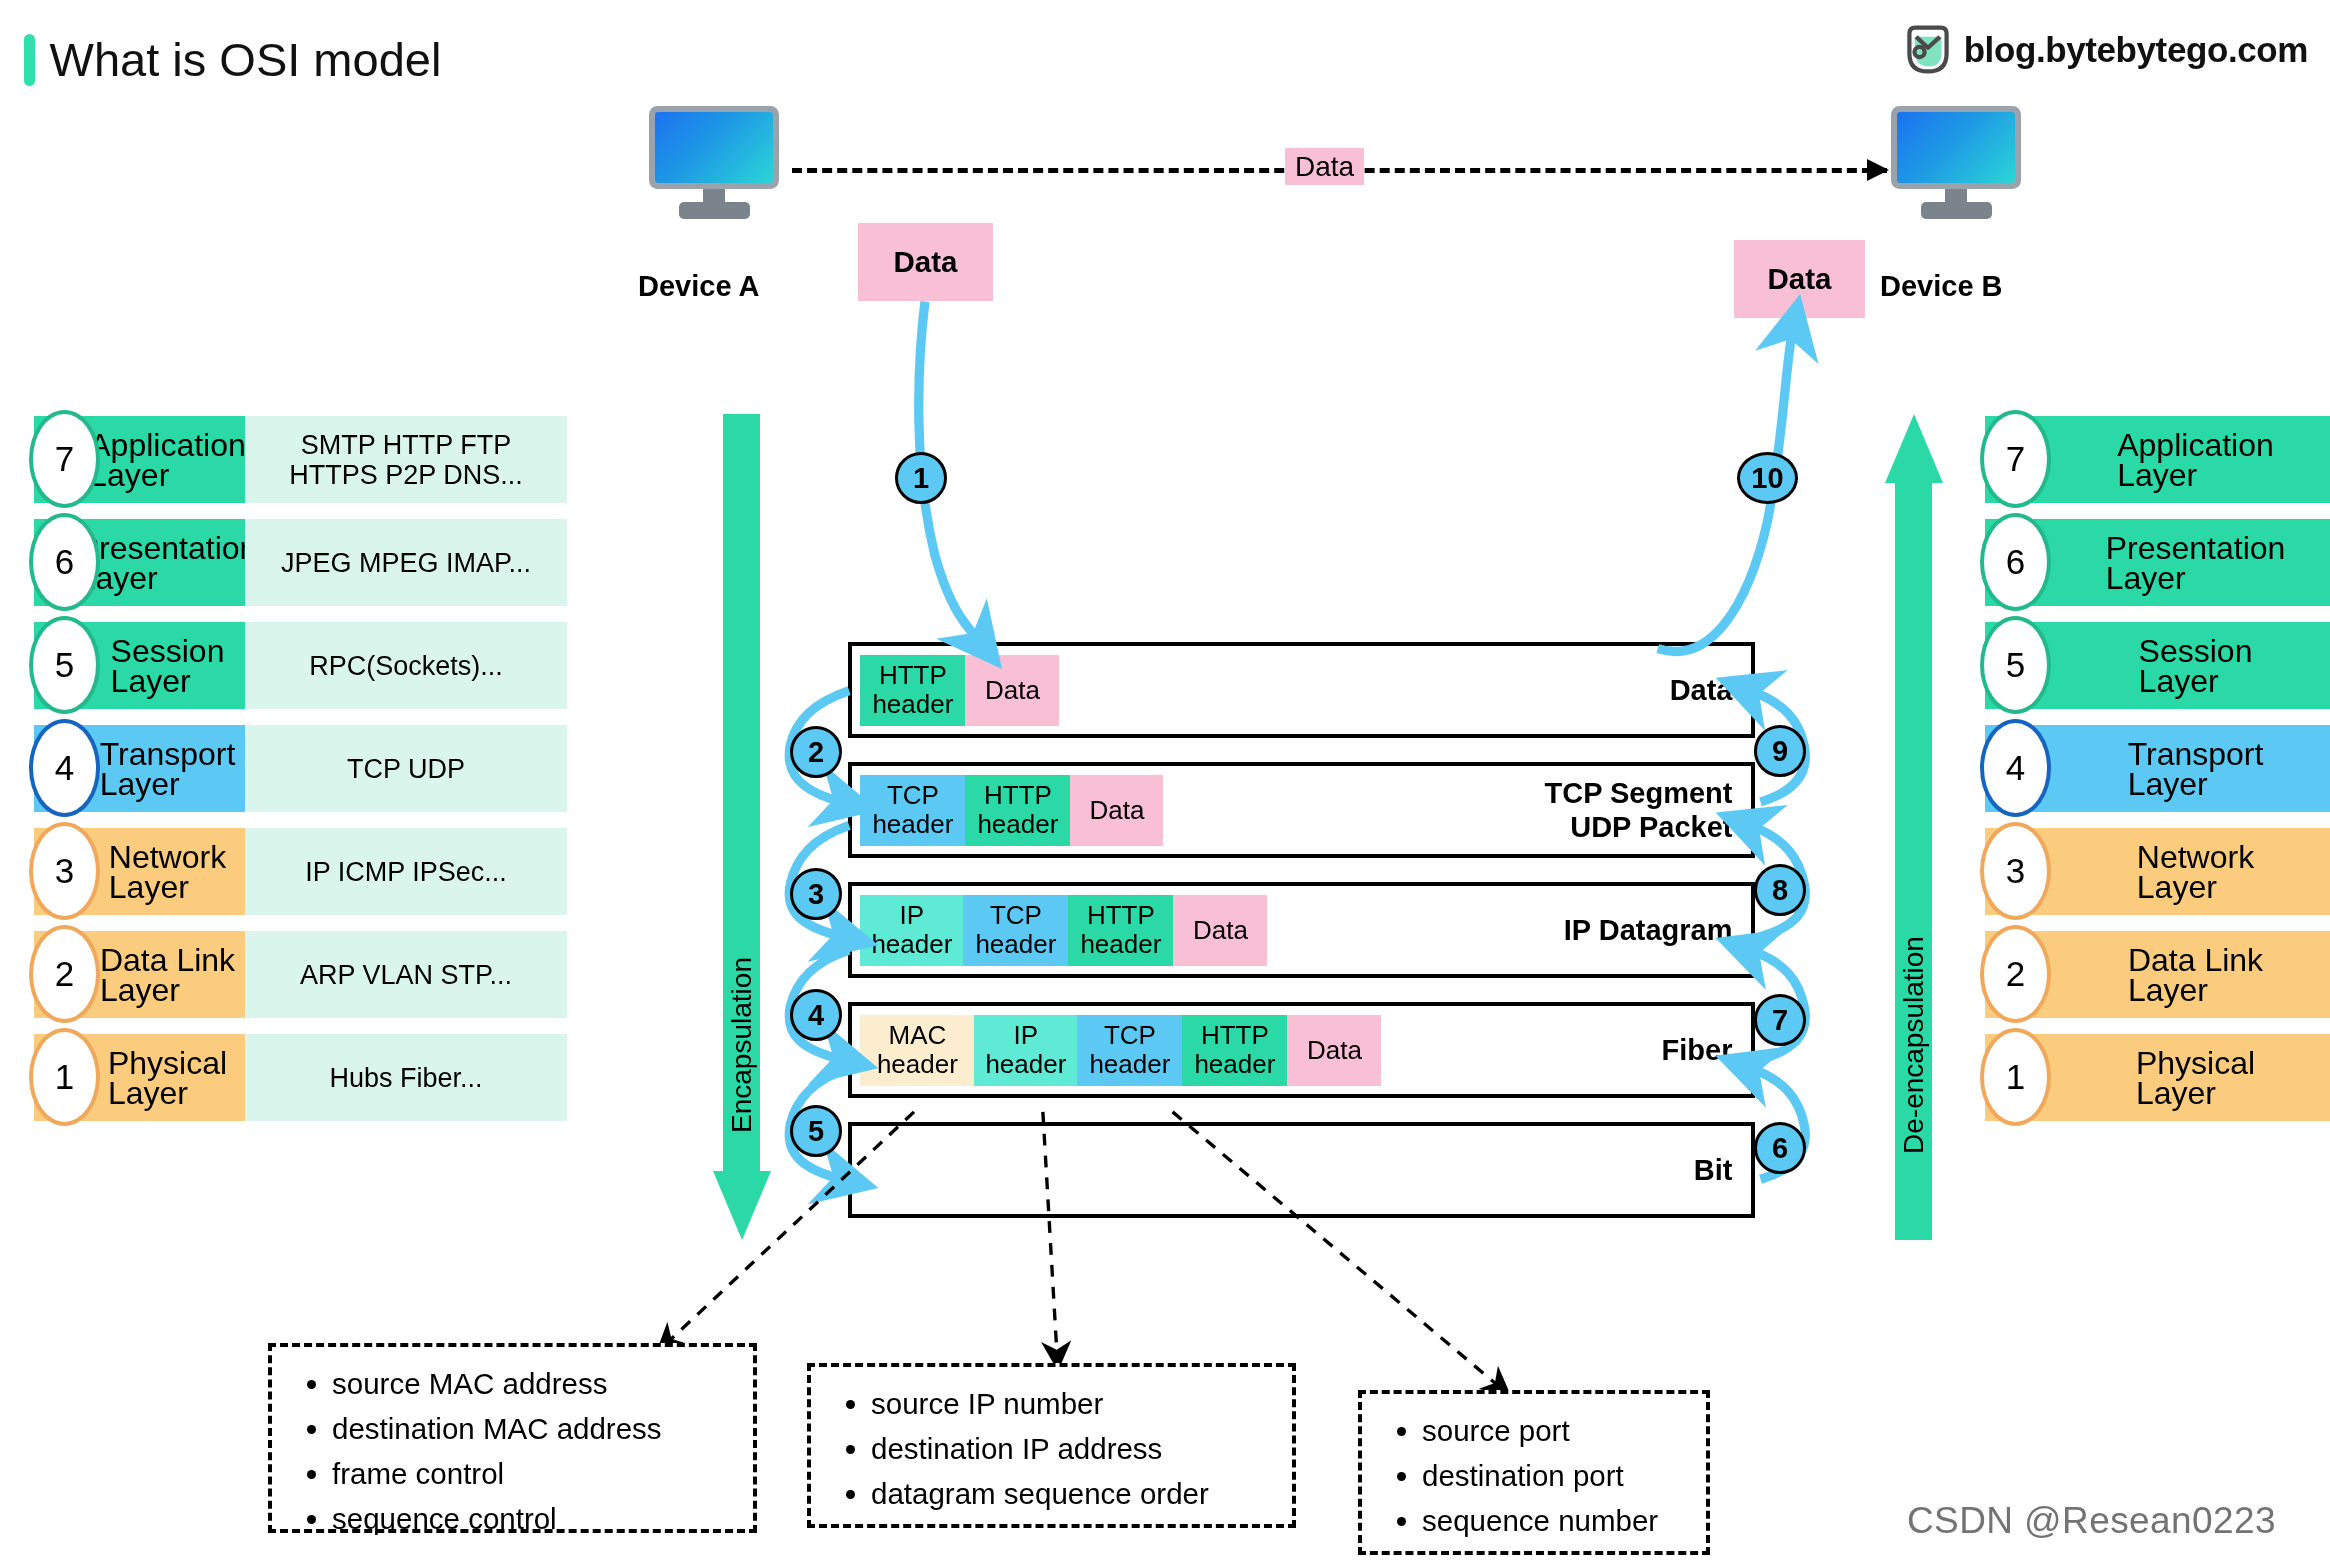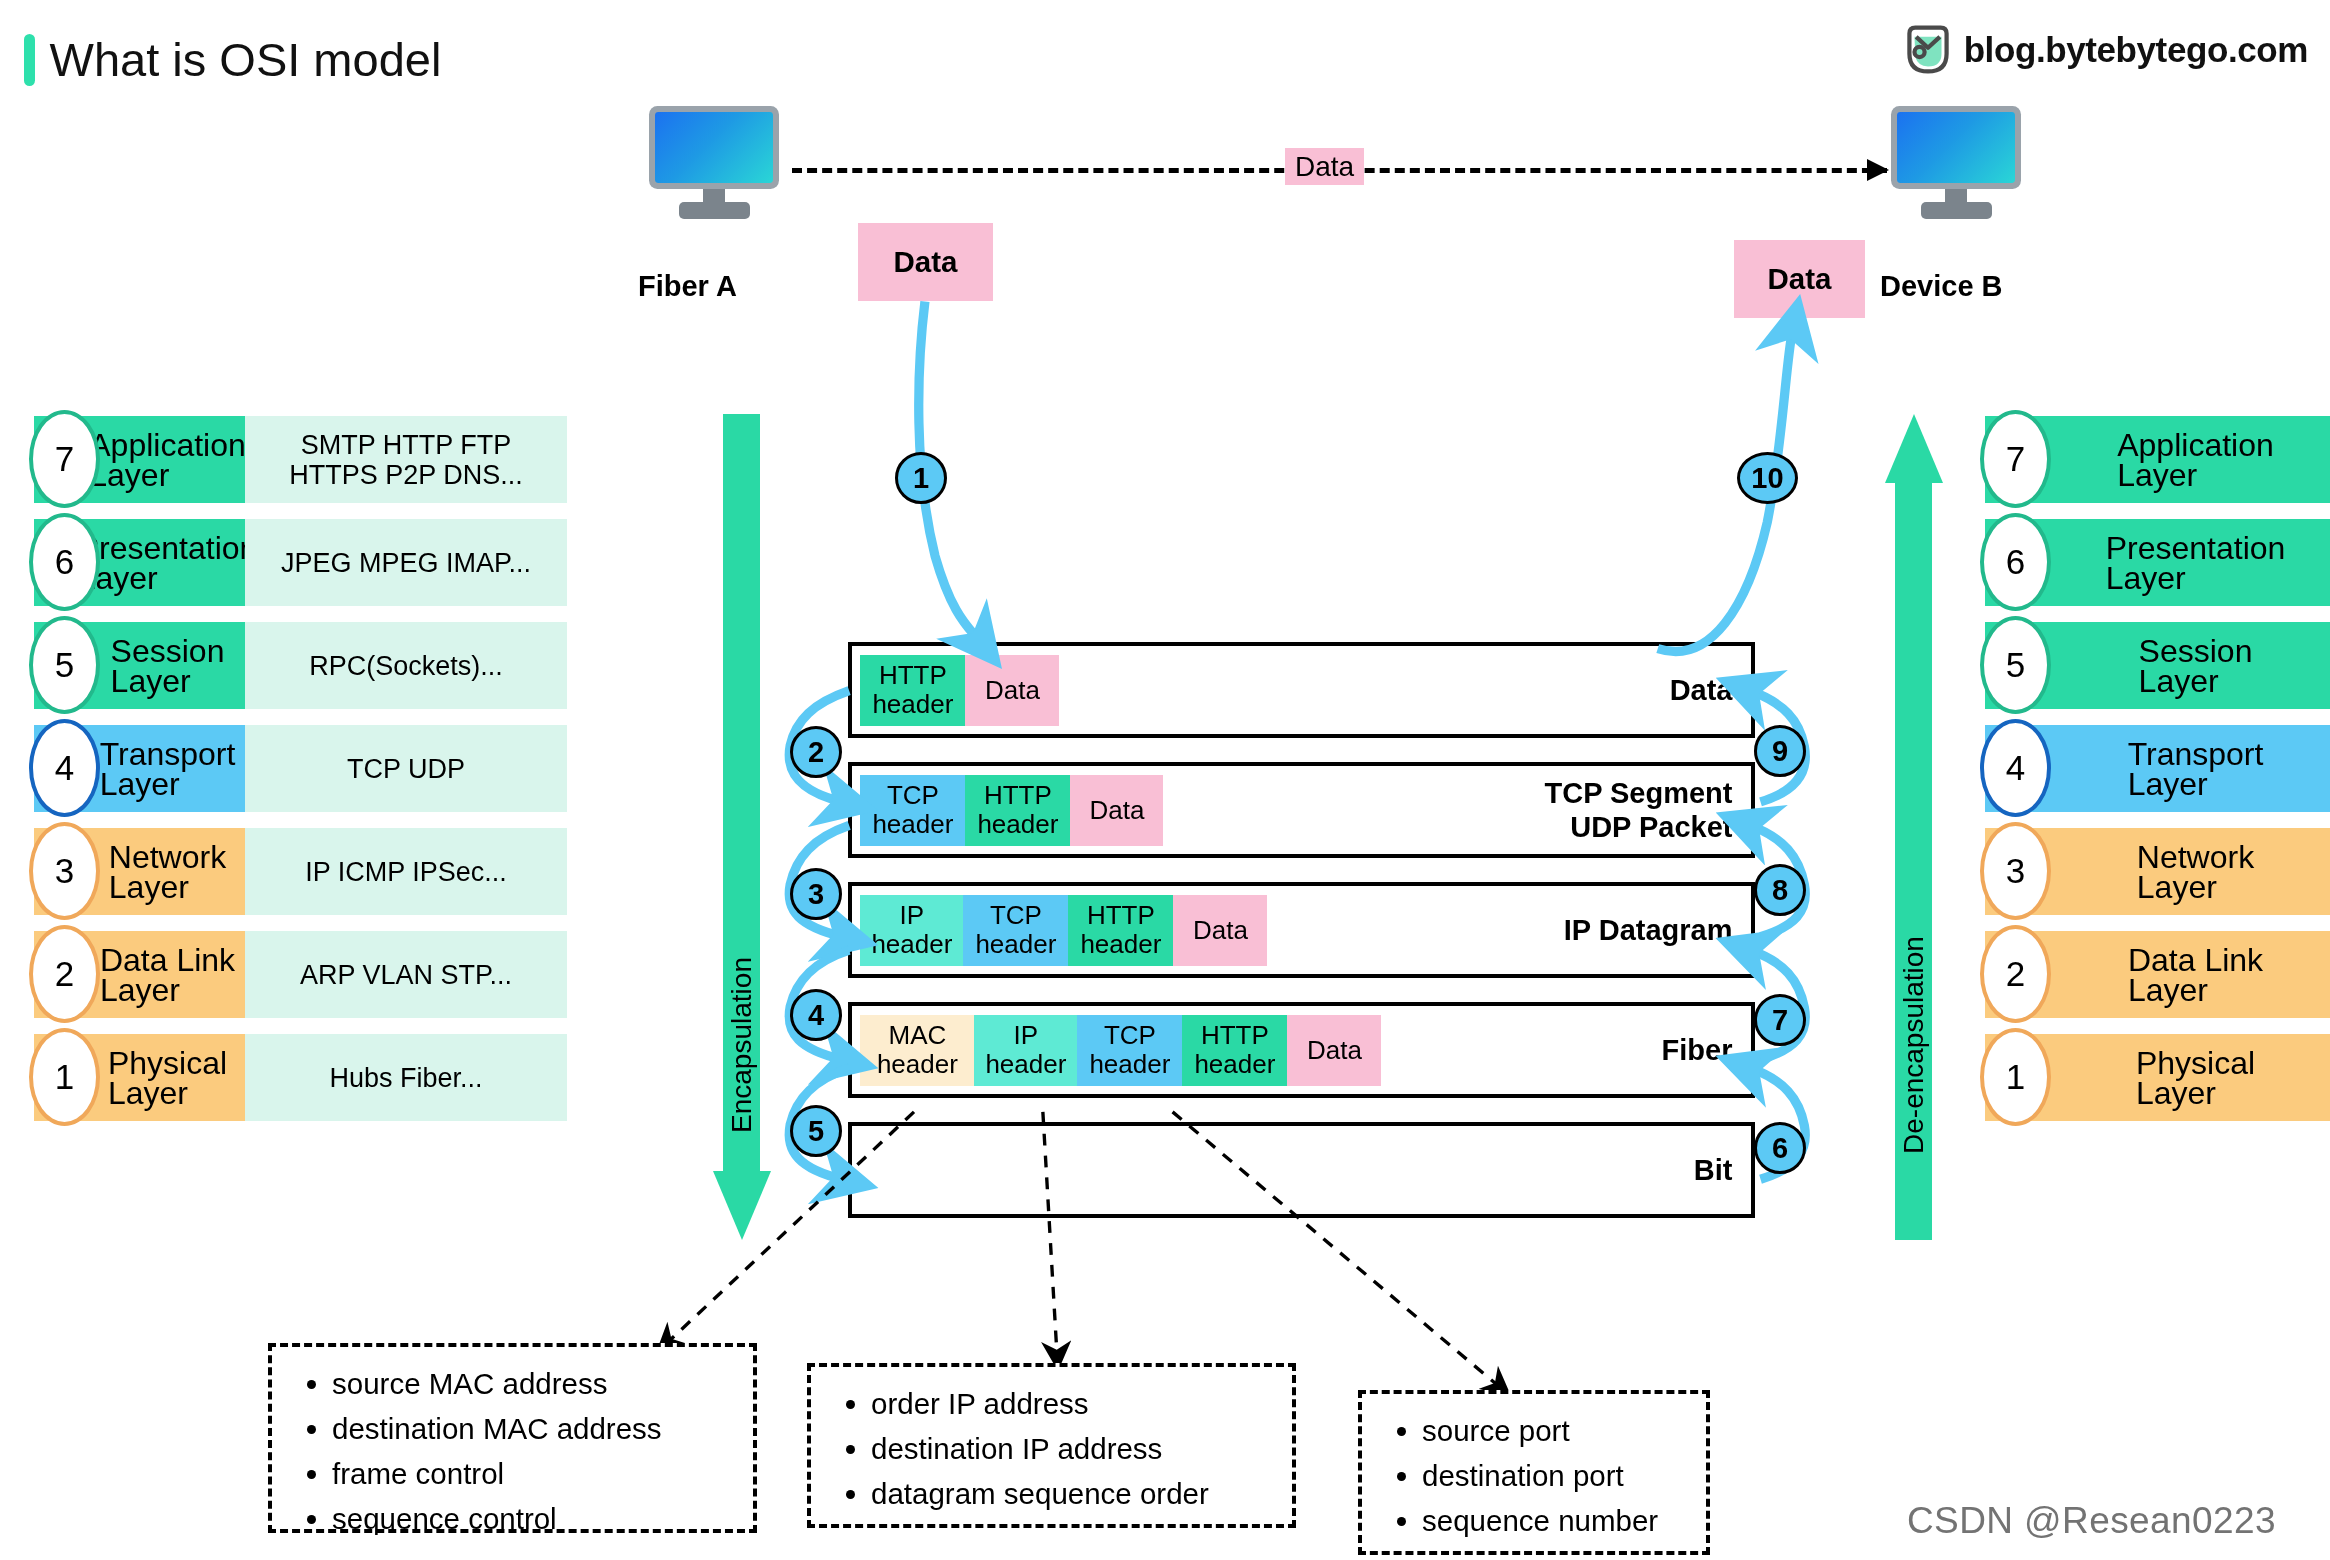--- a/index.html
+++ b/index.html
@@ -150,21 +150,21 @@
   <div id="brand-text">blog.bytebytego.com</div>
 </div>
 
 <div class="monitor" id="device-a-monitor">
   <div class="mon-screen">
       <div class="mon-inner"></div>
     </div>
   <div class="mon-neck"></div>
     <div class="mon-base"></div>
 </div>
-<div class="device-label" id="device-a-label">Fiber A</div>
+<div class="device-label" id="device-a-label">Device A</div>
 
 <div class="monitor" id="device-b-monitor">
   <div class="mon-screen">
       <div class="mon-inner"></div>
     </div>
   <div class="mon-neck"></div>
     <div class="mon-base"></div>
 </div>
 <div class="device-label" id="device-b-label">Device B</div>
 
@@ -412,21 +412,21 @@
 <div class="callout" id="callout-mac">
     <ul>
       <li>source MAC address</li>
       <li>destination MAC address</li>
       <li>frame control</li>
       <li>sequence control</li>
     </ul>
   </div>
 <div class="callout" id="callout-ip">
     <ul>
-      <li>order IP address</li>
+      <li>source IP number</li>
       <li>destination IP address</li>
       <li>datagram sequence order</li>
     </ul>
   </div>
 <div class="callout" id="callout-tcp">
     <ul>
       <li>source port</li>
       <li>destination port</li>
       <li>sequence number</li>
     </ul>

